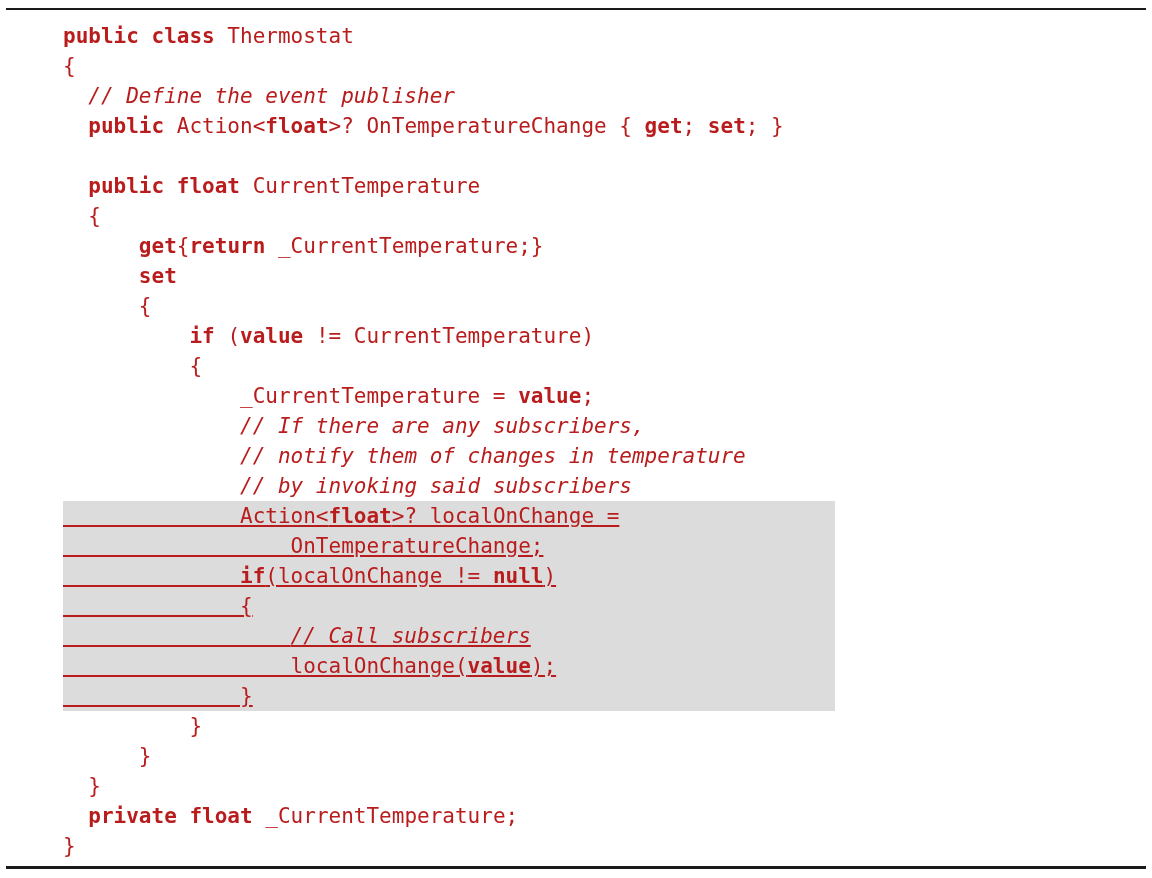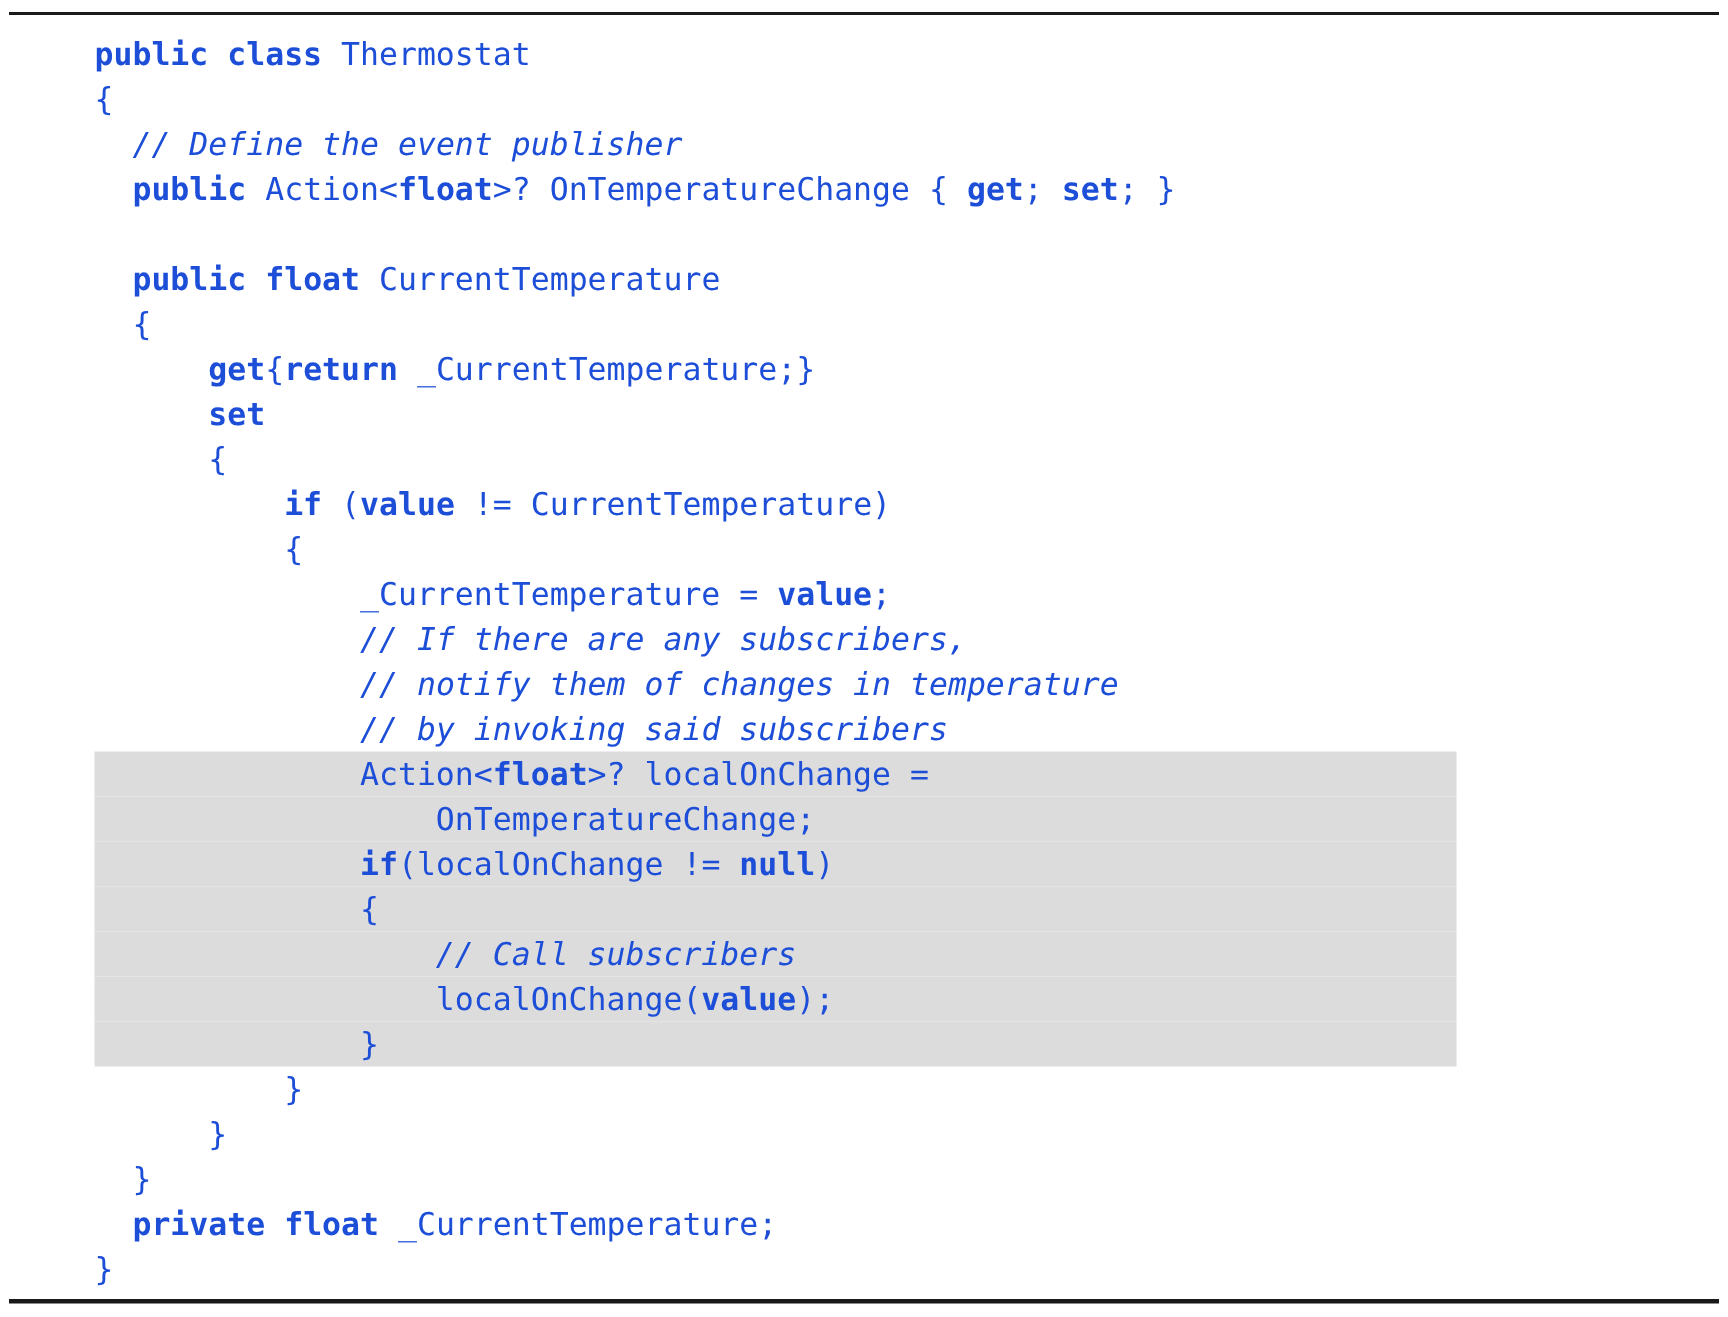--- a/index.html
+++ b/index.html
@@ -18,30 +18,31 @@
     background: #1a1a1a;
   }
   .rule-top { top: 8px; height: 2px; }
   .rule-bottom { top: 866px; height: 3px; }
   .code {
     position: absolute;
     top: 21px;
     left: 63px;
     font-size: 21px;
     line-height: 30px;
-    color: #1d4ed8;
+    color: #b91c1c;
     font-family: inherit;
   }
   .line {
     height: 30px;
     white-space: pre;
   }
   .line.hl {
     background: #dcdcdc;
-    width: 908px;
+    width: 772px;
+    text-decoration: underline;
   }
   .kw { font-weight: bold; }
   .cm { font-style: italic; margin-top: 12px; }
 </style>
 </head>
 <body>
 
 <div class="rule rule-top"></div>
 
 <pre class="code" id="code"><div class="line"><span class="kw">public class</span><span> Thermostat</span></div><div class="line"><span>{</span></div><div class="line"><span>  </span><span class="cm">// Define the event publisher</span></div><div class="line"><span>  </span><span class="kw">public</span><span> Action&lt;</span><span class="kw">float</span><span>&gt;? OnTemperatureChange { </span><span class="kw">get</span><span>; </span><span class="kw">set</span><span>; }</span></div><div class="line"></div><div class="line"><span>  </span><span class="kw">public float</span><span> CurrentTemperature</span></div><div class="line"><span>  {</span></div><div class="line"><span>      </span><span class="kw">get</span><span>{</span><span class="kw">return</span><span> _CurrentTemperature;}</span></div><div class="line"><span>      </span><span class="kw">set</span></div><div class="line"><span>      {</span></div><div class="line"><span>          </span><span class="kw">if</span><span> (</span><span class="kw">value</span><span> != CurrentTemperature)</span></div><div class="line"><span>          {</span></div><div class="line"><span>              _CurrentTemperature = </span><span class="kw">value</span><span>;</span></div><div class="line"><span>              </span><span class="cm">// If there are any subscribers,</span></div><div class="line"><span>              </span><span class="cm">// notify them of changes in temperature</span></div><div class="line"><span>              </span><span class="cm">// by invoking said subscribers</span></div><div class="line hl"><span>              Action&lt;</span><span class="kw">float</span><span>&gt;? localOnChange =</span></div><div class="line hl"><span>                  OnTemperatureChange;</span></div><div class="line hl"><span>              </span><span class="kw">if</span><span>(localOnChange != </span><span class="kw">null</span><span>)</span></div><div class="line hl"><span>              {</span></div><div class="line hl"><span>                  </span><span class="cm">// Call subscribers</span></div><div class="line hl"><span>                  localOnChange(</span><span class="kw">value</span><span>);</span></div><div class="line hl"><span>              }</span></div><div class="line"><span>          }</span></div><div class="line"><span>      }</span></div><div class="line"><span>  }</span></div><div class="line"><span>  </span><span class="kw">private float</span><span> _CurrentTemperature;</span></div><div class="line"><span>}</span></div></pre>

